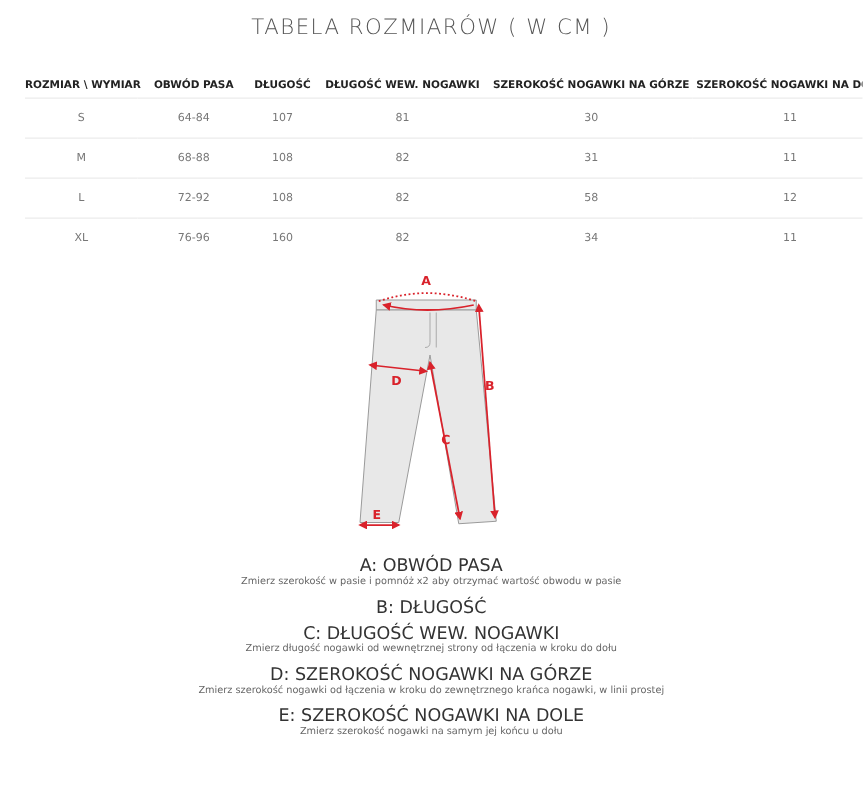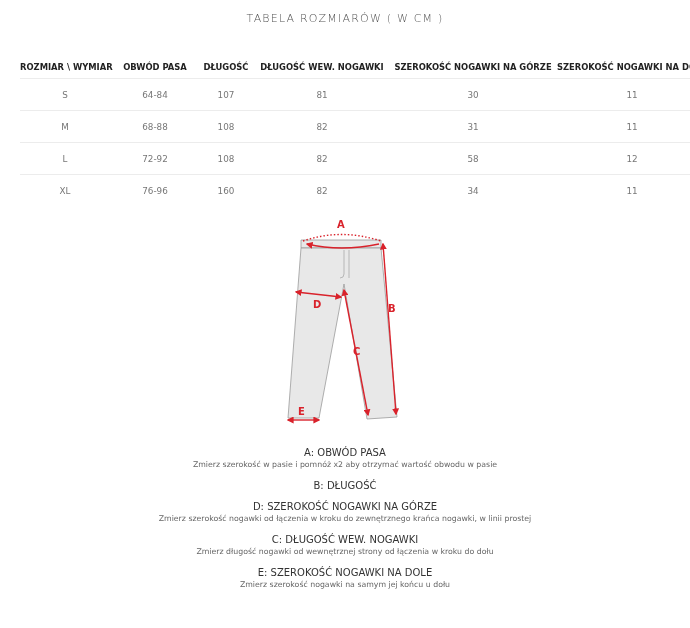--- a/index.html
+++ b/index.html
@@ -2,42 +2,42 @@
 <html><head>
   <meta charset="utf-8">
   <style>
     html, body { margin: 0; padding: 0; background: #ffffff; }
     body {
       width: 690px; height: 628px; overflow: hidden; position: relative;
       font-family: "DejaVu Sans", sans-serif; color: #555;
     }
     .title {
       position: absolute; top: 12px; left: 0; width: 690px; text-align: center;
-      font-size: 11px; letter-spacing: 1.2px; color: #555; font-weight: 300;
+      font-size: 17px; letter-spacing: 1.2px; color: #555; font-weight: 300;
     }
     table.size-table {
       position: absolute; top: 56px; left: 0; width: 690px;
       border-collapse: collapse; table-layout: fixed; margin-left: 20px;
     }
     table.size-table th {
       font-size: 8.4px; font-weight: bold; color: #222; height: 22px;
       text-align: center; white-space: nowrap; padding: 0;
       border-bottom: 1px solid #ececec;
     }
     table.size-table td {
       font-size: 8.8px; color: #777; text-align: center; height: 31px; padding: 0;
       border-bottom: 1px solid #ececec;
     }
     table.size-table tr:last-child td { border-bottom: none; }
     .diagram { position: absolute; left: 275px; top: 214px; width: 140px; height: 215px; }
     .legend {
       position: absolute; top: 447px; left: 0; width: 690px; text-align: center;
     }
     .legend-item { margin-bottom: 9px; }
-    .legend-title { font-size: 10px; color: #333; line-height: 12px; }
+    .legend-title { font-size: 14px; color: #333; line-height: 12px; }
     .legend-desc { font-size: 7.8px; color: #666; line-height: 12px; }
   </style>
 </head>
 <body>
 
 <div class="title">TABELA ROZMIARÓW ( W CM )</div>
 
 <table class="size-table">
   <colgroup>
     <col style="width:90px">
@@ -132,24 +132,24 @@
 
 <div class="legend">
   <div class="legend-item">
     <div class="legend-title">A: OBWÓD PASA</div>
     <div class="legend-desc">Zmierz szerokość w pasie i pomnóż x2 aby otrzymać wartość obwodu w pasie</div>
   </div>
   <div class="legend-item">
     <div class="legend-title">B: DŁUGOŚĆ</div>
   </div>
   <div class="legend-item">
+    <div class="legend-title">C: DŁUGOŚĆ WEW. NOGAWKI</div>
+    <div class="legend-desc">Zmierz długość nogawki od wewnętrznej strony od łączenia w kroku do dołu</div>
+  </div>
+  <div class="legend-item">
     <div class="legend-title">D: SZEROKOŚĆ NOGAWKI NA GÓRZE</div>
     <div class="legend-desc">Zmierz szerokość nogawki od łączenia w kroku do zewnętrznego krańca nogawki, w linii prostej</div>
-  </div>
-  <div class="legend-item">
-    <div class="legend-title">C: DŁUGOŚĆ WEW. NOGAWKI</div>
-    <div class="legend-desc">Zmierz długość nogawki od wewnętrznej strony od łączenia w kroku do dołu</div>
   </div>
   <div class="legend-item">
     <div class="legend-title">E: SZEROKOŚĆ NOGAWKI NA DOLE</div>
     <div class="legend-desc">Zmierz szerokość nogawki na samym jej końcu u dołu</div>
   </div>
 </div>
 
 </body></html>

